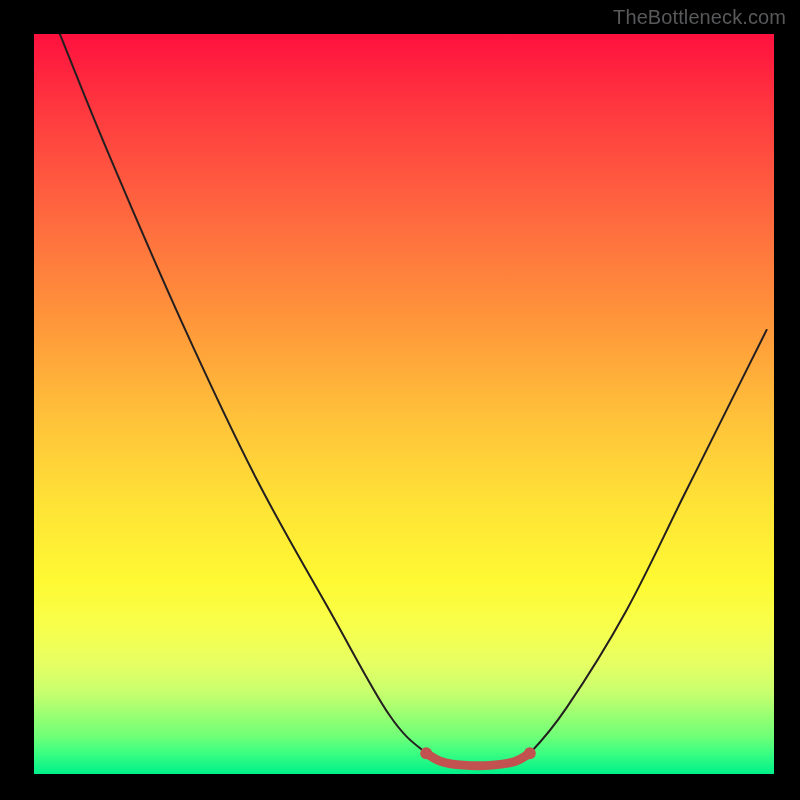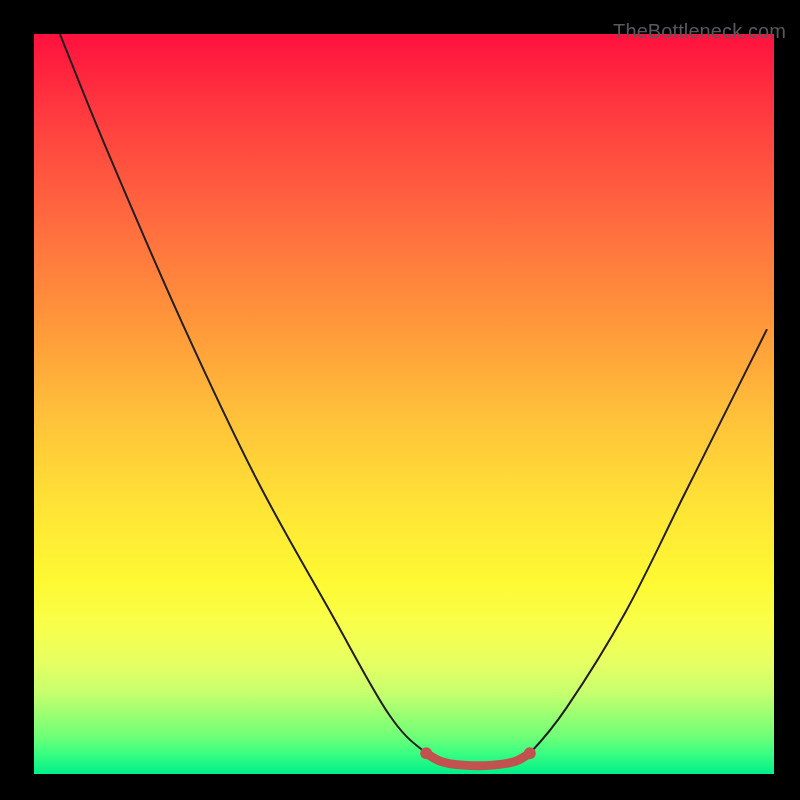--- a/index.html
+++ b/index.html
@@ -48,21 +48,21 @@
   }
   .curve-layer {
     position: absolute;
     left: 0; top: 0;
     width: 740px;
     height: 740px;
     pointer-events: none;
   }
   .watermark {
     position: absolute;
-    top: 20px;
+    top: 6px;
     right: 14px;
     font-family: Arial, Helvetica, sans-serif;
     font-size: 20px;
     color: #58595B;
     text-align: right;
     letter-spacing: 0.1px;
   }
 </style>
 </head>
 <body>

